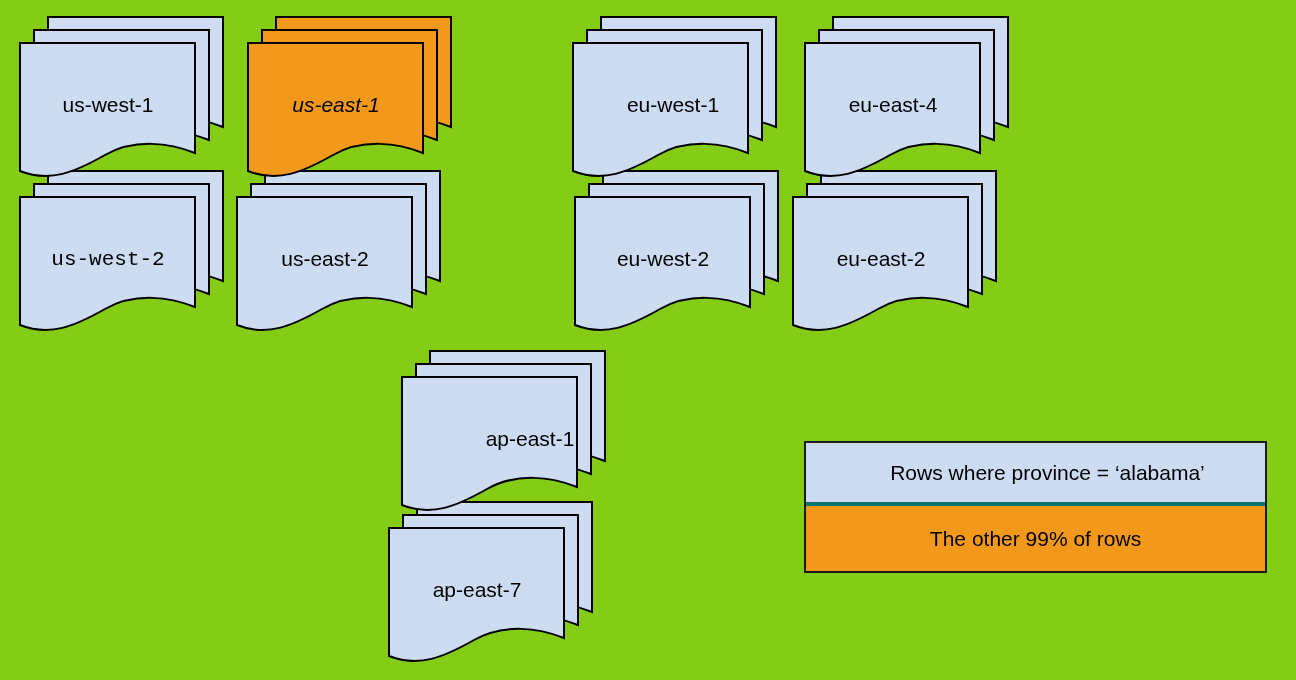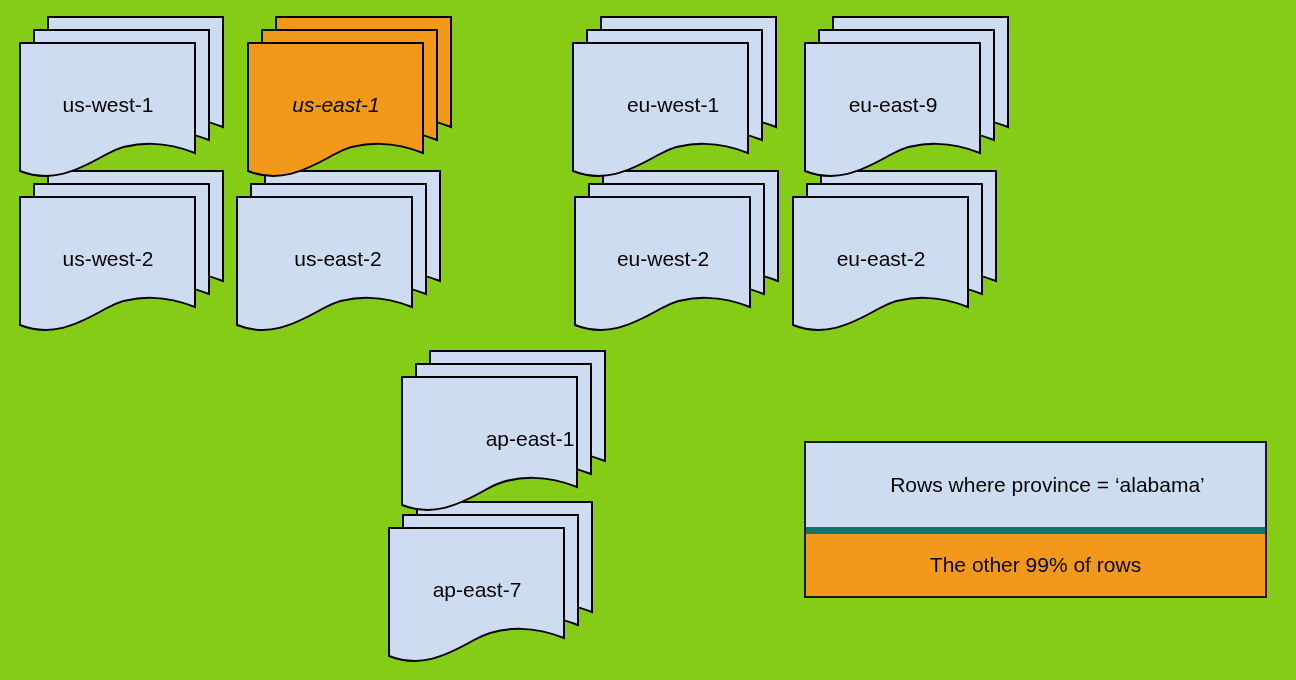--- a/index.html
+++ b/index.html
@@ -48,21 +48,21 @@
   }
   .legend-item {
     display: flex;
     align-items: center;
     justify-content: center;
     font-size: 21px;
     color: #000000;
     box-sizing: border-box;
   }
   .legend-item + .legend-item {
-    border-top: 7px solid #0f766e;
+    border-top: 4px solid #0f766e;
   }
 </style>
 </head>
 <body>
 
 <div id="canvas">
     <div class="stack" style="left: 20px; top: 17px; z-index: 2;">
       <svg width="204" height="158" viewBox="0 0 204 158">
         <path d="M0 0 L175 0 L175 110 C150 100 115 95 85 112 C55 129 30 140 0 128 Z" transform="translate(28,0)" fill="#cddcf0" stroke="#000000" stroke-width="2" stroke-linejoin="miter"></path>
         <path d="M0 0 L175 0 L175 110 C150 100 115 95 85 112 C55 129 30 140 0 128 Z" transform="translate(14,13)" fill="#cddcf0" stroke="#000000" stroke-width="2" stroke-linejoin="miter"></path>
@@ -85,37 +85,37 @@
         <path d="M0 0 L175 0 L175 110 C150 100 115 95 85 112 C55 129 30 140 0 128 Z" transform="translate(0,26)" fill="#cddcf0" stroke="#000000" stroke-width="2" stroke-linejoin="miter"></path>
       </svg>
       <div class="stack-label" style="color: rgb(0, 0, 0); padding-left: 12px;">eu-west-1</div>
     </div>
     <div class="stack" style="left: 805px; top: 17px; z-index: 2;">
       <svg width="204" height="158" viewBox="0 0 204 158">
         <path d="M0 0 L175 0 L175 110 C150 100 115 95 85 112 C55 129 30 140 0 128 Z" transform="translate(28,0)" fill="#cddcf0" stroke="#000000" stroke-width="2" stroke-linejoin="miter"></path>
         <path d="M0 0 L175 0 L175 110 C150 100 115 95 85 112 C55 129 30 140 0 128 Z" transform="translate(14,13)" fill="#cddcf0" stroke="#000000" stroke-width="2" stroke-linejoin="miter"></path>
         <path d="M0 0 L175 0 L175 110 C150 100 115 95 85 112 C55 129 30 140 0 128 Z" transform="translate(0,26)" fill="#cddcf0" stroke="#000000" stroke-width="2" stroke-linejoin="miter"></path>
       </svg>
-      <div class="stack-label" style="color: rgb(0, 0, 0);">eu-east-9</div>
+      <div class="stack-label" style="color: rgb(0, 0, 0);">eu-east-4</div>
     </div>
     <div class="stack" style="left: 20px; top: 171px; z-index: 1;">
       <svg width="204" height="158" viewBox="0 0 204 158">
         <path d="M0 0 L175 0 L175 110 C150 100 115 95 85 112 C55 129 30 140 0 128 Z" transform="translate(28,0)" fill="#cddcf0" stroke="#000000" stroke-width="2" stroke-linejoin="miter"></path>
         <path d="M0 0 L175 0 L175 110 C150 100 115 95 85 112 C55 129 30 140 0 128 Z" transform="translate(14,13)" fill="#cddcf0" stroke="#000000" stroke-width="2" stroke-linejoin="miter"></path>
         <path d="M0 0 L175 0 L175 110 C150 100 115 95 85 112 C55 129 30 140 0 128 Z" transform="translate(0,26)" fill="#cddcf0" stroke="#000000" stroke-width="2" stroke-linejoin="miter"></path>
       </svg>
-      <div class="stack-label" style="color: rgb(0, 0, 0);">us-west-2</div>
+      <div class="stack-label" style="color: rgb(0, 0, 0); font-family: Liberation Mono, monospace;">us-west-2</div>
     </div>
     <div class="stack" style="left: 237px; top: 171px; z-index: 1;">
       <svg width="204" height="158" viewBox="0 0 204 158">
         <path d="M0 0 L175 0 L175 110 C150 100 115 95 85 112 C55 129 30 140 0 128 Z" transform="translate(28,0)" fill="#cddcf0" stroke="#000000" stroke-width="2" stroke-linejoin="miter"></path>
         <path d="M0 0 L175 0 L175 110 C150 100 115 95 85 112 C55 129 30 140 0 128 Z" transform="translate(14,13)" fill="#cddcf0" stroke="#000000" stroke-width="2" stroke-linejoin="miter"></path>
         <path d="M0 0 L175 0 L175 110 C150 100 115 95 85 112 C55 129 30 140 0 128 Z" transform="translate(0,26)" fill="#cddcf0" stroke="#000000" stroke-width="2" stroke-linejoin="miter"></path>
       </svg>
-      <div class="stack-label" style="color: rgb(0, 0, 0); padding-left: 13px;">us-east-2</div>
+      <div class="stack-label" style="color: rgb(0, 0, 0);">us-east-2</div>
     </div>
     <div class="stack" style="left: 575px; top: 171px; z-index: 1;">
       <svg width="204" height="158" viewBox="0 0 204 158">
         <path d="M0 0 L175 0 L175 110 C150 100 115 95 85 112 C55 129 30 140 0 128 Z" transform="translate(28,0)" fill="#cddcf0" stroke="#000000" stroke-width="2" stroke-linejoin="miter"></path>
         <path d="M0 0 L175 0 L175 110 C150 100 115 95 85 112 C55 129 30 140 0 128 Z" transform="translate(14,13)" fill="#cddcf0" stroke="#000000" stroke-width="2" stroke-linejoin="miter"></path>
         <path d="M0 0 L175 0 L175 110 C150 100 115 95 85 112 C55 129 30 140 0 128 Z" transform="translate(0,26)" fill="#cddcf0" stroke="#000000" stroke-width="2" stroke-linejoin="miter"></path>
       </svg>
       <div class="stack-label" style="color: rgb(0, 0, 0);">eu-west-2</div>
     </div>
     <div class="stack" style="left: 793px; top: 171px; z-index: 1; text-align: right;">
@@ -136,20 +136,20 @@
     </div>
     <div class="stack" style="left: 389px; top: 502px; z-index: 1;">
       <svg width="204" height="158" viewBox="0 0 204 158">
         <path d="M0 0 L175 0 L175 110 C150 100 115 95 85 112 C55 129 30 140 0 128 Z" transform="translate(28,0)" fill="#cddcf0" stroke="#000000" stroke-width="2" stroke-linejoin="miter"></path>
         <path d="M0 0 L175 0 L175 110 C150 100 115 95 85 112 C55 129 30 140 0 128 Z" transform="translate(14,13)" fill="#cddcf0" stroke="#000000" stroke-width="2" stroke-linejoin="miter"></path>
         <path d="M0 0 L175 0 L175 110 C150 100 115 95 85 112 C55 129 30 140 0 128 Z" transform="translate(0,26)" fill="#cddcf0" stroke="#000000" stroke-width="2" stroke-linejoin="miter"></path>
       </svg>
       <div class="stack-label" style="color: rgb(0, 0, 0);">ap-east-7</div>
     </div>
     <div class="legend" style="left: 804px; top: 441px; width: 463px;">
-      <div class="legend-item" style="height: 84px; background: rgb(205, 220, 240); padding-left: 24px;">
+      <div class="legend-item" style="height: 59px; background: rgb(205, 220, 240); padding-left: 24px;">
         <span>Rows where province = ‘alabama’</span>
       </div>
       <div class="legend-item" style="height: 69px; background: rgb(242, 152, 27);">
         <span>The other 99% of rows</span>
       </div>
     </div>
   </div>
 
 </body></html>

